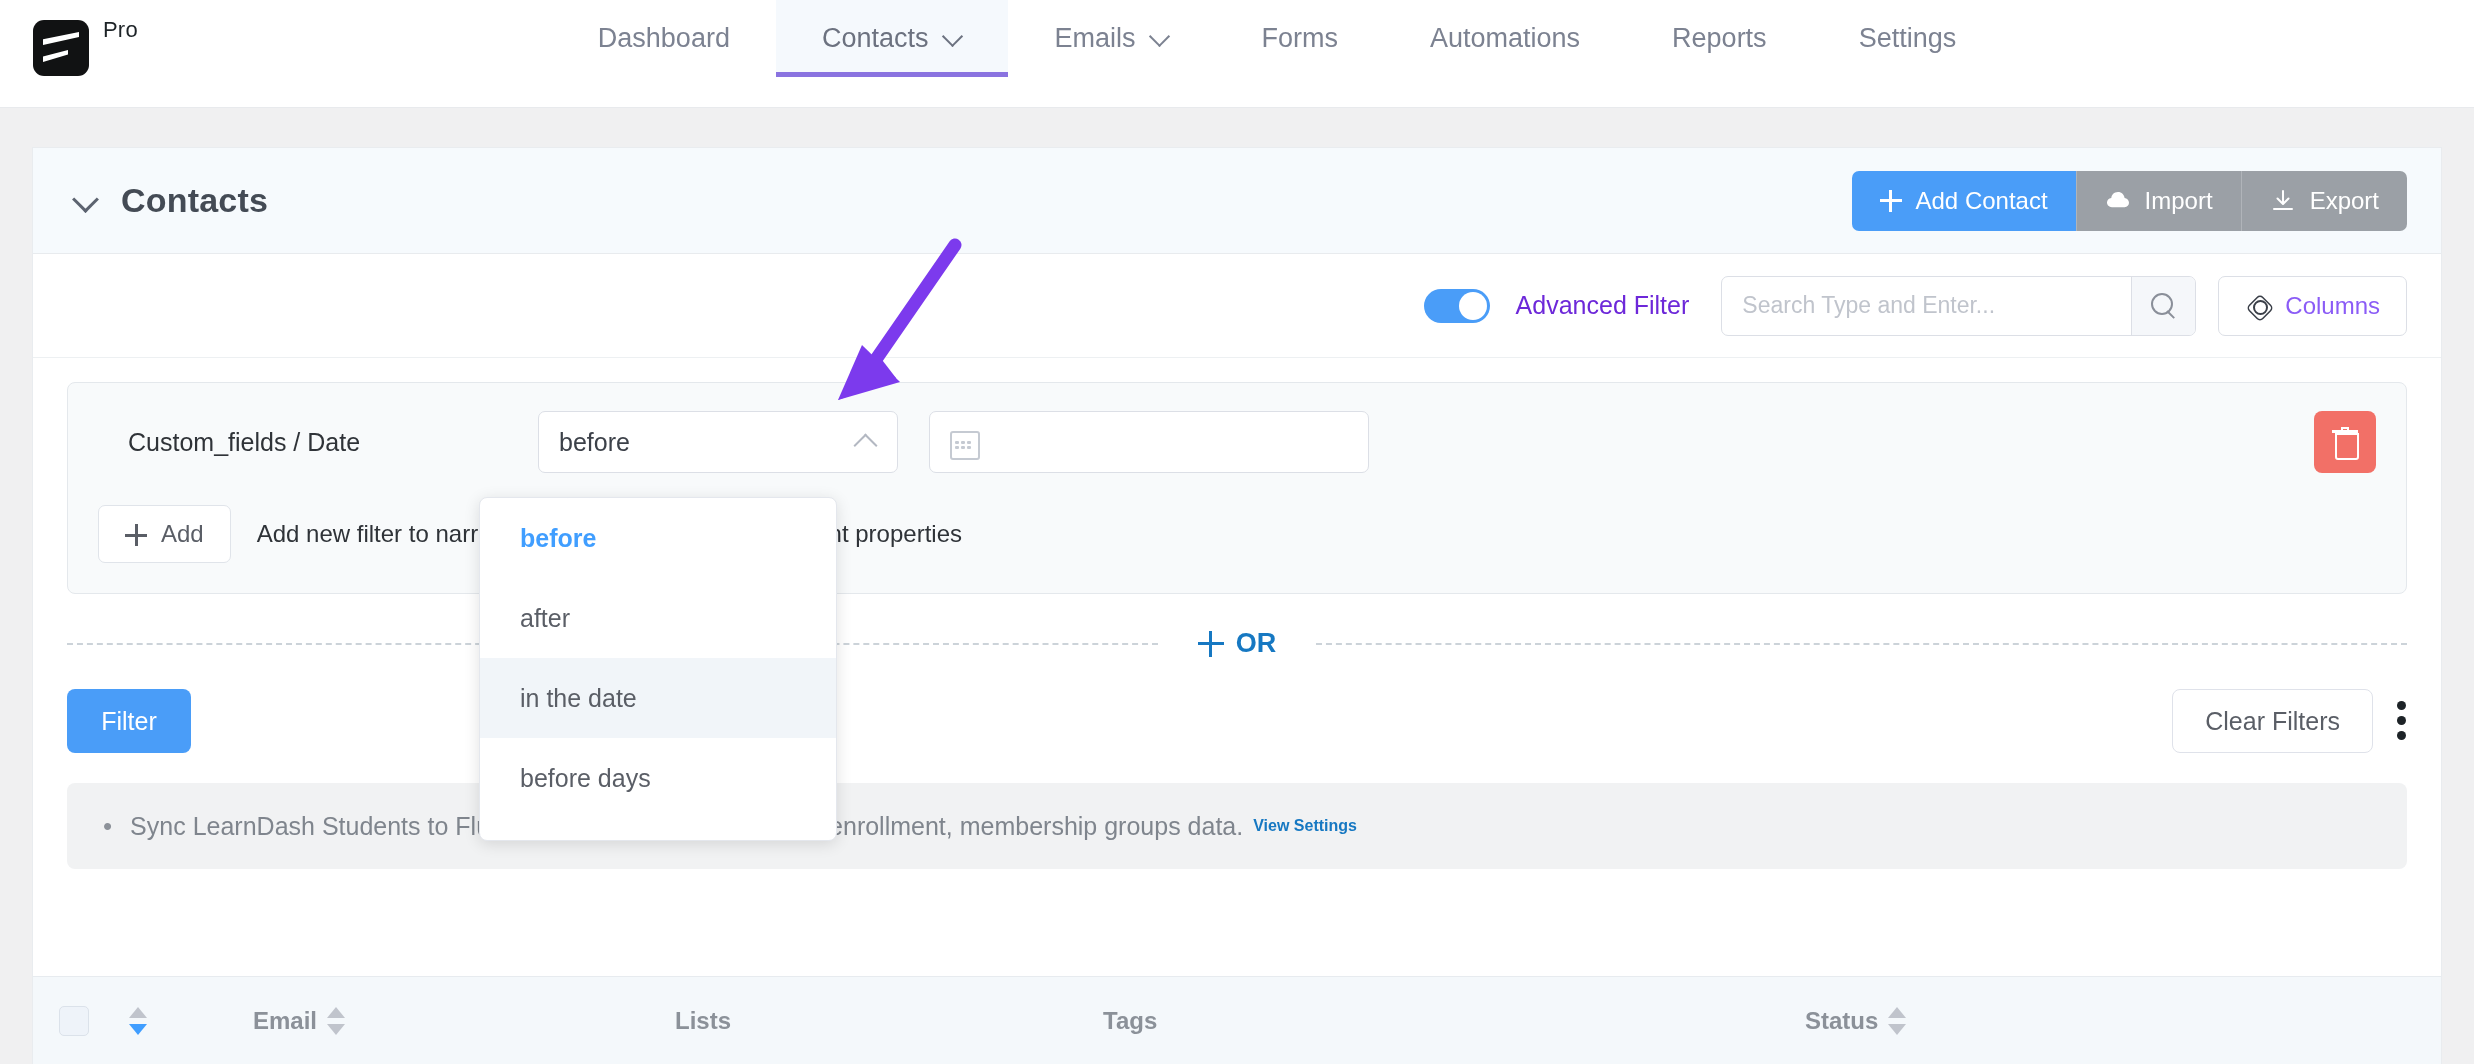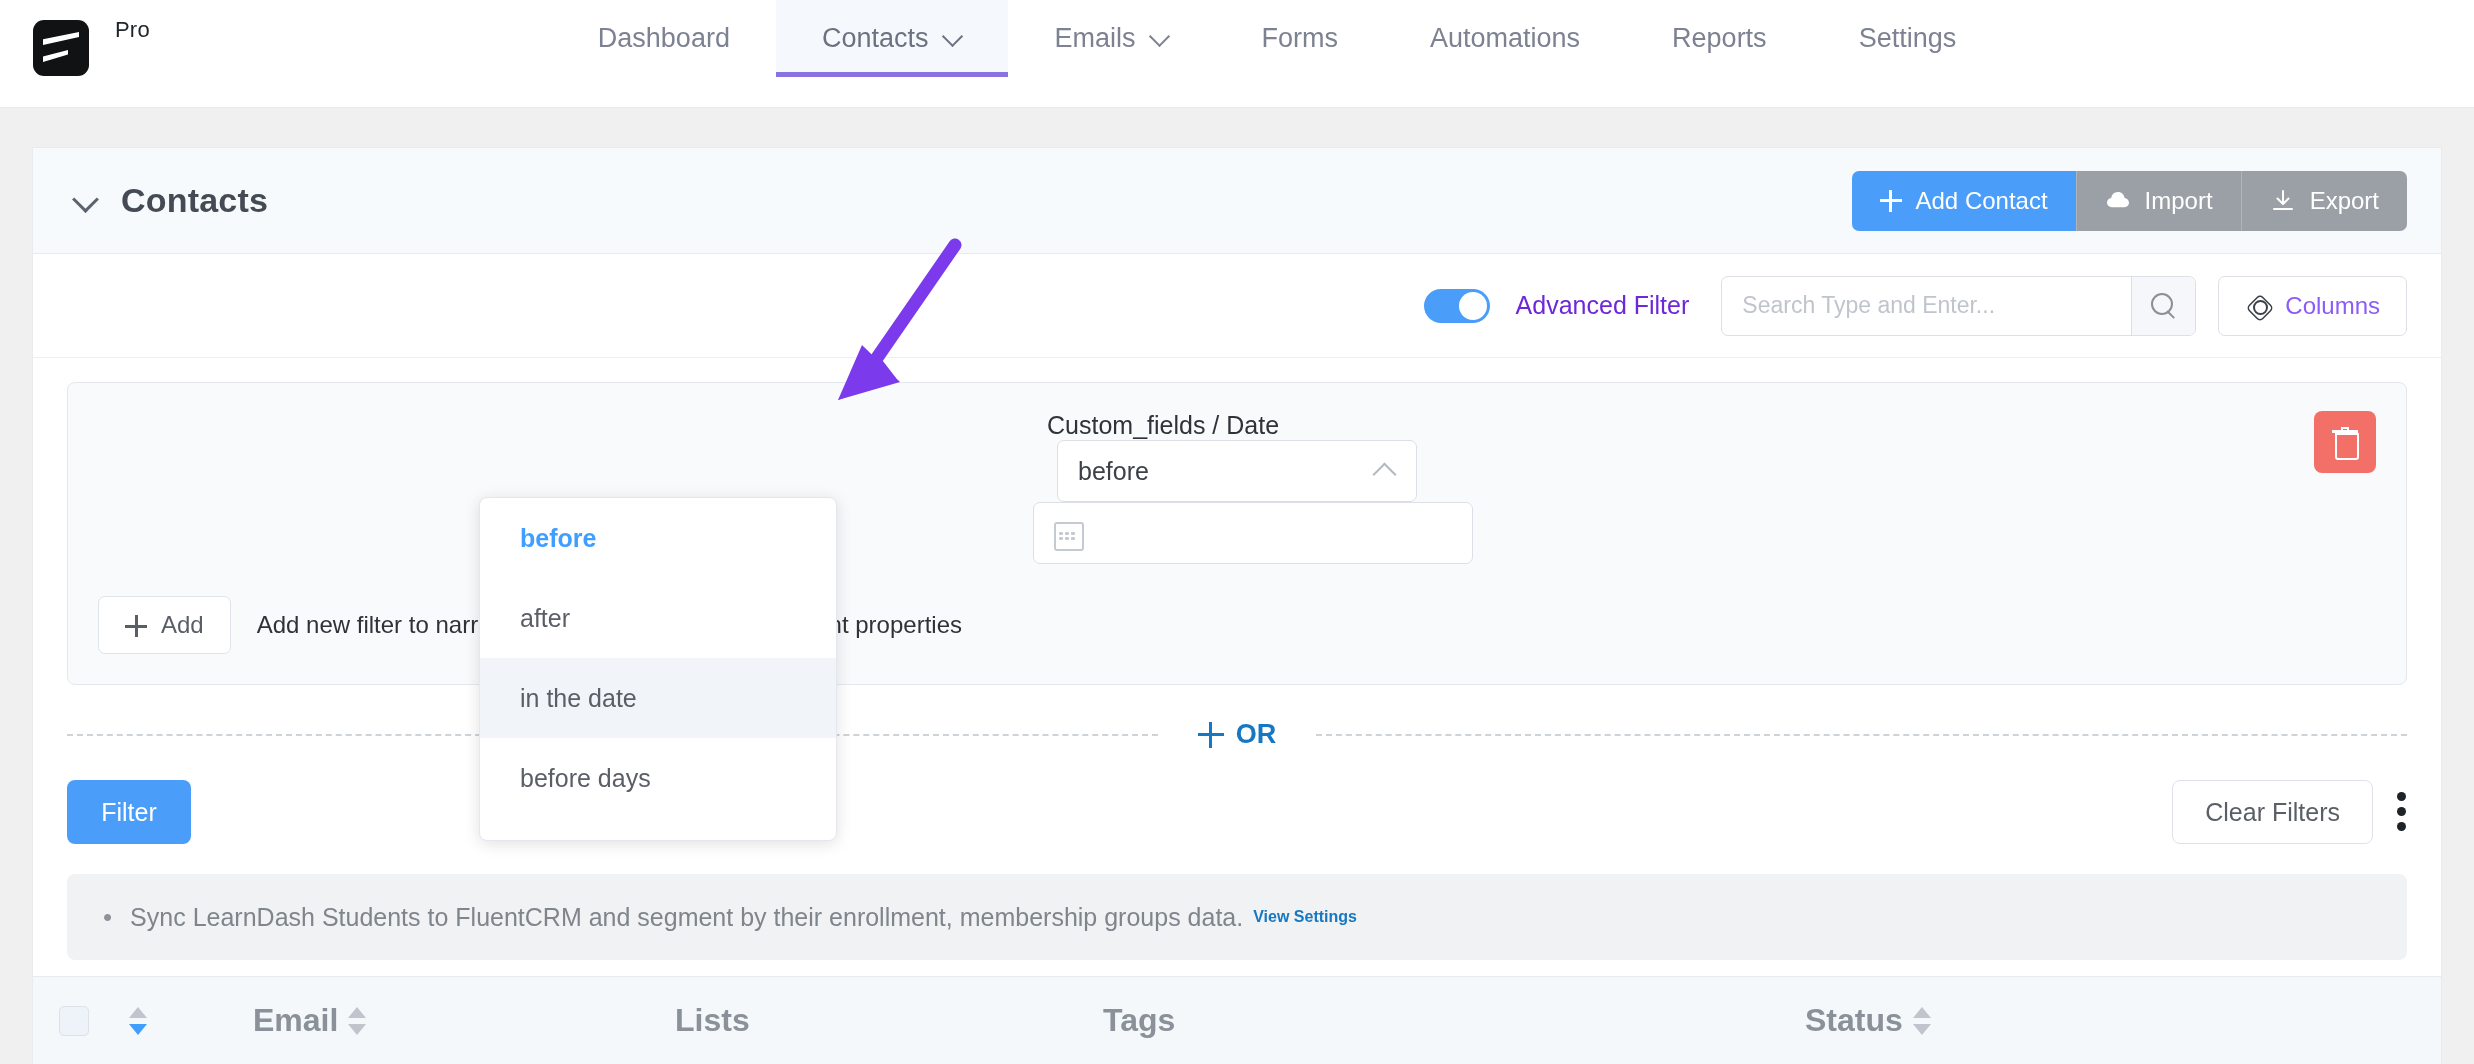--- a/index.html
+++ b/index.html
@@ -27,21 +27,21 @@
   }
   .logo-box .mk1 {
     left: 10px; top: 12px; width: 36px; height: 13px;
     clip-path: polygon(0% 55%, 100% 0%, 100% 38%, 0% 100%);
   }
   .logo-box .mk2 {
     left: 10px; top: 30px; width: 25px; height: 12px;
     clip-path: polygon(0% 55%, 100% 0%, 100% 38%, 0% 100%);
   }
   .brand-label {
-    margin-left: 26px; margin-top: -3px;
+    margin-left: 14px; margin-top: -3px;
     font-size: 22px; color: #1d2327; letter-spacing: .2px;
   }
 
   .nav { position: absolute; left: 0; top: 0; width: 2474px; height: 107px; display: flex; justify-content: center; }
   .nav-inner { display: flex; height: 107px; align-items: stretch; margin-left: 80px; }
   .nav-item {
     display: flex; align-items: center; gap: 16px;
     padding: 0 46px; height: 77px;
     font-size: 27px; color: #7c8291; white-space: nowrap;
     position: relative;
@@ -162,21 +162,21 @@
     content: ""; position: absolute; left: 7.5px; top: 7.5px; width: 11px; height: 11px;
     border: 2.4px solid currentColor; border-radius: 50%;
   }
 
   
   .filter-area { padding: 24px 34px 0 34px; position: relative; }
   .filter-card {
     background: #f8fafb; border: 1px solid #e4e8ec; border-radius: 8px;
     padding: 28px 30px 30px 30px; position: relative;
   }
-  .filter-row { display: flex; align-items: center; gap: 0; position: relative; flex-direction: column; }
+  .filter-row { display: flex; align-items: center; gap: 0; position: relative; }
   .filter-label {
     font-size: 25px; color: #2f3338; width: 440px; padding-left: 30px;
   }
   .select-ctl {
     width: 360px; height: 62px; background: #fff; border: 1px solid #dcdfe6;
     border-radius: 7px; display: flex; align-items: center; justify-content: space-between;
     padding: 0 20px; cursor: pointer; position: relative;
   }
   .select-ctl .val { font-size: 25px; color: #3c4149; }
   .chev-up { width: 24px; height: 24px; position: relative; color: #b3b8c2; }
@@ -272,21 +272,21 @@
   .notice .bullet { color: #8d9299; font-size: 26px; margin-right: 18px; line-height: 1; }
   .notice .txt { font-size: 25px; color: #7f858d; }
   .notice .link { color: #1678c2; font-weight: bold; }
 
   
   .tablehead {
     position: absolute; left: 0; bottom: 0; width: 2408px; height: 88px;
     background: #f4f8fb; border-top: 1px solid #e7ebef;
     display: flex; align-items: center;
   }
-  .th { font-size: 32px; color: #8b9199; font-weight: bold; display: flex; align-items: center; gap: 10px; }
+  .th { font-size: 24px; color: #8b9199; font-weight: bold; display: flex; align-items: center; gap: 10px; }
   .th-check { width: 70px; display: flex; justify-content: center; padding-left: 12px; }
   .chkbox { width: 30px; height: 30px; border: 1px solid #dbe2ea; border-radius: 5px; background: #eef3f9; cursor: pointer; }
   .sorter { width: 18px; height: 34px; position: relative; display: inline-block; cursor: pointer; }
   .sorter .up, .sorter .dn {
     position: absolute; left: 0; width: 0; height: 0;
     border-left: 9px solid transparent; border-right: 9px solid transparent;
   }
   .sorter .up { top: 3px; border-bottom: 11px solid #c0c4cc; }
   .sorter .dn { bottom: 3px; border-top: 11px solid #c0c4cc; }
   .sorter.active .dn { border-top-color: #409eff; }

